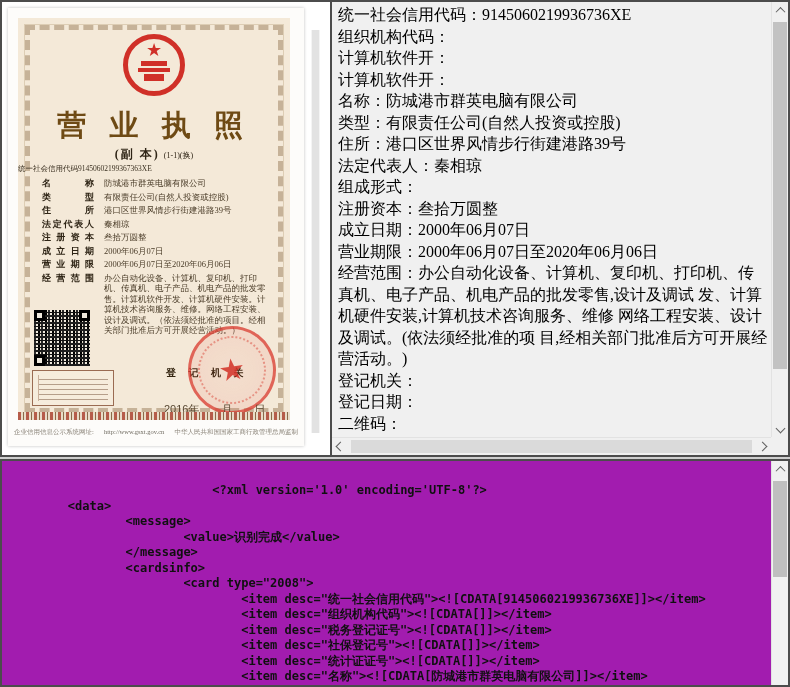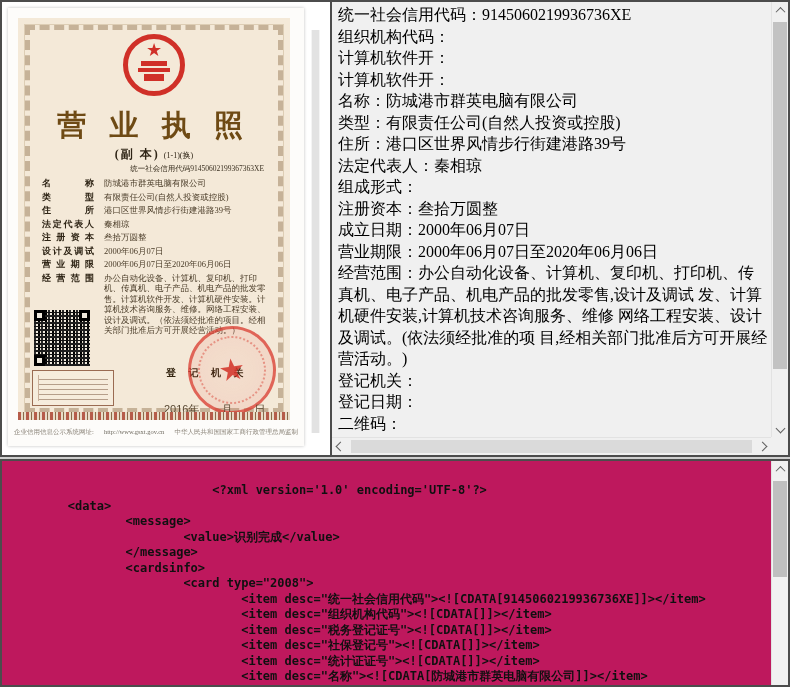--- a/index.html
+++ b/index.html
@@ -40,22 +40,22 @@
   .emblem .gate3{width:20px;height:7px;background:#d03028;margin:2px auto 0;}
   .lic-title{
     position:absolute;left:0;right:0;top:88px;text-align:center;
     font-family:"Liberation Serif",serif;font-weight:bold;
     font-size:29px;color:#6e4a14;letter-spacing:8px;white-space:nowrap;
   }
   .lic-subrow{position:absolute;left:0;right:0;top:126px;text-align:center;
     font-family:"Liberation Serif",serif;color:#2e2415;white-space:nowrap;}
   .lic-subtitle{font-size:12px;font-weight:bold;letter-spacing:2px;}
   .lic-copyno{font-size:8px;margin-top:31px;}
-  .lic-creditline{position:absolute;left:0;right:26px;top:146px;text-align:right;
-    font-family:"Liberation Serif",serif;font-size:7.5px;color:#3a3020;padding-left:29px;}
+  .lic-creditline{position:absolute;left:0;right:26px;top:146px;text-align:left;
+    font-family:"Liberation Serif",serif;font-size:7.5px;color:#3a3020;}
   .lic-fields{position:absolute;left:24px;right:18px;top:160px;
     font-family:"Liberation Serif",serif;}
   .lic-row{display:flex;margin-bottom:3px;line-height:10.5px;}
   .lic-label{flex:0 0 52px;margin-right:10px;font-size:9px;font-weight:bold;color:#2e2415;
     text-align:justify;text-align-last:justify;}
   .lic-value{flex:1;font-size:8.5px;color:#4a3c28;word-break:break-all;}
   .qr{
     position:absolute;left:16px;top:292px;width:56px;height:56px;
     background:
       repeating-linear-gradient(0deg,#1d1d1d 0 2px,transparent 2px 4px,#111 4px 5px,transparent 5px 7px),
@@ -112,21 +112,21 @@
   .hsb .sb-btn.left{left:0;right:auto;} .hsb .sb-btn.right{right:0;left:auto;}
   .hsb .sb-thumb{top:2px;bottom:2px;left:19px;right:19px;background:#dadada;}
   .chev{display:inline-block;width:6px;height:6px;border:solid #606060;border-width:0 1.2px 1.2px 0;}
   .chev.up{transform:rotate(-135deg) translate(-1px,-1px);}
   .chev.down{transform:rotate(45deg);}
   .chev.left{transform:rotate(135deg);}
   .chev.right{transform:rotate(-45deg);}
 
   
   #xml-panel{
-    left:0;top:459px;width:790px;height:228px;background:#be185d;
+    left:0;top:459px;width:790px;height:228px;background:#a21caf;
     border:2px solid #4c4c4c;overflow:hidden;
   }
   .xml-text{
     position:absolute;left:0;top:0;right:17px;bottom:0;overflow:hidden;
     padding:22px 0 0 8px;
     font-family:"DejaVu Sans Mono","Liberation Mono",monospace;
     font-weight:bold;font-size:12px;line-height:15.5px;color:#101010;
   }
   .xml-line{white-space:pre;}
   #xml-vsb{bottom:0;background:#f1f1f1;}
@@ -169,21 +169,21 @@
           </div>
           <div class="lic-row">
             <div class="lic-label">法定代表人</div>
             <div class="lic-value">秦相琼</div>
           </div>
           <div class="lic-row">
             <div class="lic-label">注册资本</div>
             <div class="lic-value">叁拾万圆整</div>
           </div>
           <div class="lic-row">
-            <div class="lic-label">设计及调试</div>
+            <div class="lic-label">成立日期</div>
             <div class="lic-value">2000年06月07日</div>
           </div>
           <div class="lic-row">
             <div class="lic-label">营业期限</div>
             <div class="lic-value">2000年06月07日至2020年06月06日</div>
           </div>
           <div class="lic-row">
             <div class="lic-label">经营范围</div>
             <div class="lic-value">办公自动化设备、计算机、复印机、打印机、传真机、电子产品、机电产品的批发零售。计算机软件开发、计算机硬件安装。计算机技术咨询服务、维修。网络工程安装、设计及调试。（依法须经批准的项目。经相关部门批准后方可开展经营活动。）</div>
           </div>

